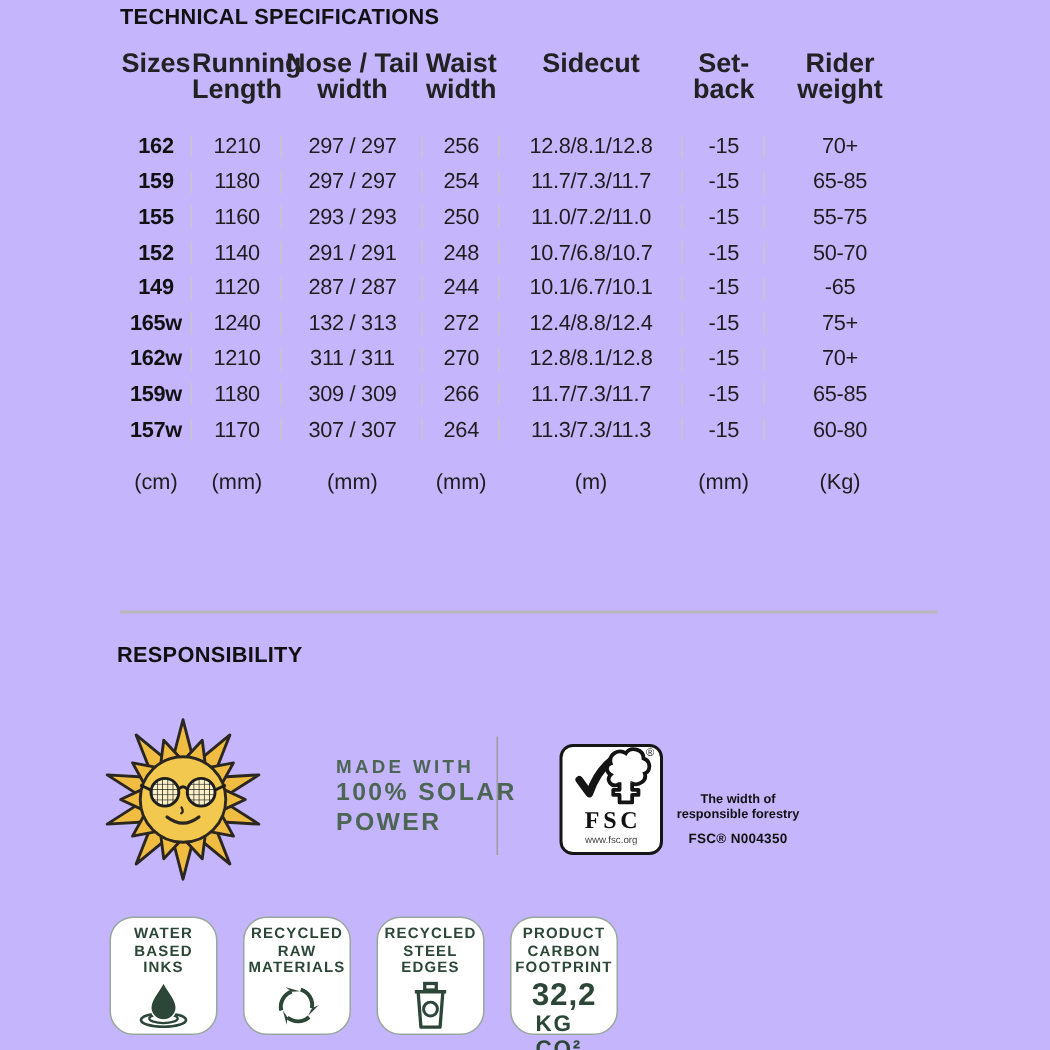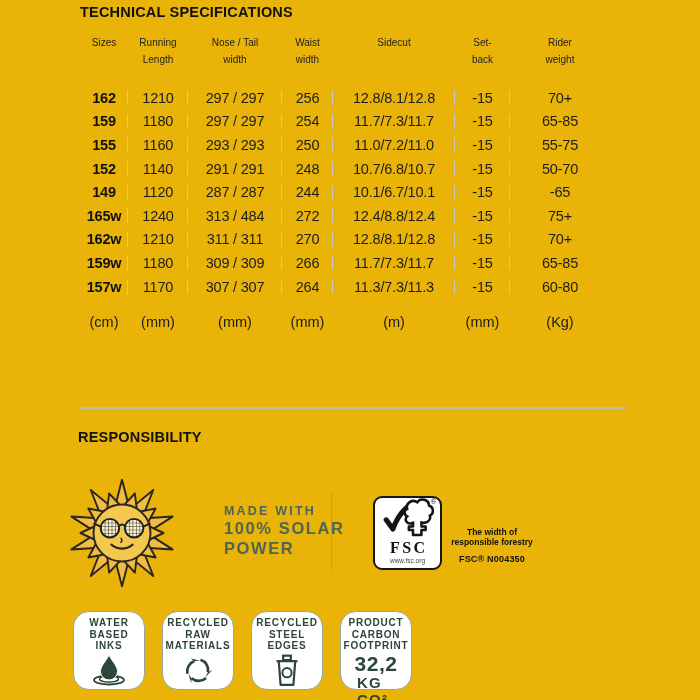--- a/index.html
+++ b/index.html
@@ -1,26 +1,26 @@
 <!DOCTYPE html>
 <html style="--green-dark: #2c4637; --green-mid: #4d6553;"><head>
 <meta charset="utf-8">
 <style>
   html,body{margin:0;padding:0;background:#fff;}
-  .page{position:relative;width:700px;height:700px;background:#eab308;
+  .page{position:relative;width:700px;height:700px;background:#c4b5fd;
         font-family:"Liberation Sans",sans-serif;color:#1d1d1d;overflow:hidden;}
 
   
   .title{position:absolute;left:80px;top:4px;margin:0;font-size:14.5px;font-weight:700;
          letter-spacing:.2px;color:#111;}
   table.spec{position:absolute;left:80px;top:30px;width:530px;border-collapse:collapse;
              table-layout:fixed;text-align:center;}
   col.c1{width:48px}col.c2{width:60px}col.c3{width:94px}col.c4{width:51px}
   col.c5{width:122px}col.c6{width:55px}col.c7{width:100px}
-  table.spec th{font-weight:400;font-size:10px;line-height:17px;white-space:pre-line;
+  table.spec th{font-weight:700;font-size:18px;line-height:17px;white-space:pre-line;
                 vertical-align:top;padding:4px 0 18px;color:#222;}
   table.spec tbody td{height:23.6px;padding:0;font-size:14.5px;letter-spacing:-.2px;
       background-repeat:no-repeat;background-position:right center;background-size:1px 15px;}
   table.spec tbody td:not(:last-child){background-image:linear-gradient(#c7c7c7,#c7c7c7);}
   table.spec tbody td:first-child{font-weight:700;color:#111;}
   table.spec tfoot td{padding-top:16px;font-size:14.5px;}
 
   .hr{position:absolute;left:80px;top:407px;width:545px;height:2px;background:#b9b9b9;}
 
   
@@ -133,21 +133,21 @@
           <td>1120</td>
           <td>287 / 287</td>
           <td>244</td>
           <td>10.1/6.7/10.1</td>
           <td>-15</td>
           <td>-65</td>
         </tr>
         <tr>
           <td>165w</td>
           <td>1240</td>
-          <td>313 / 484</td>
+          <td>132 / 313</td>
           <td>272</td>
           <td>12.4/8.8/12.4</td>
           <td>-15</td>
           <td>75+</td>
         </tr>
         <tr>
           <td>162w</td>
           <td>1210</td>
           <td>311 / 311</td>
           <td>270</td>

